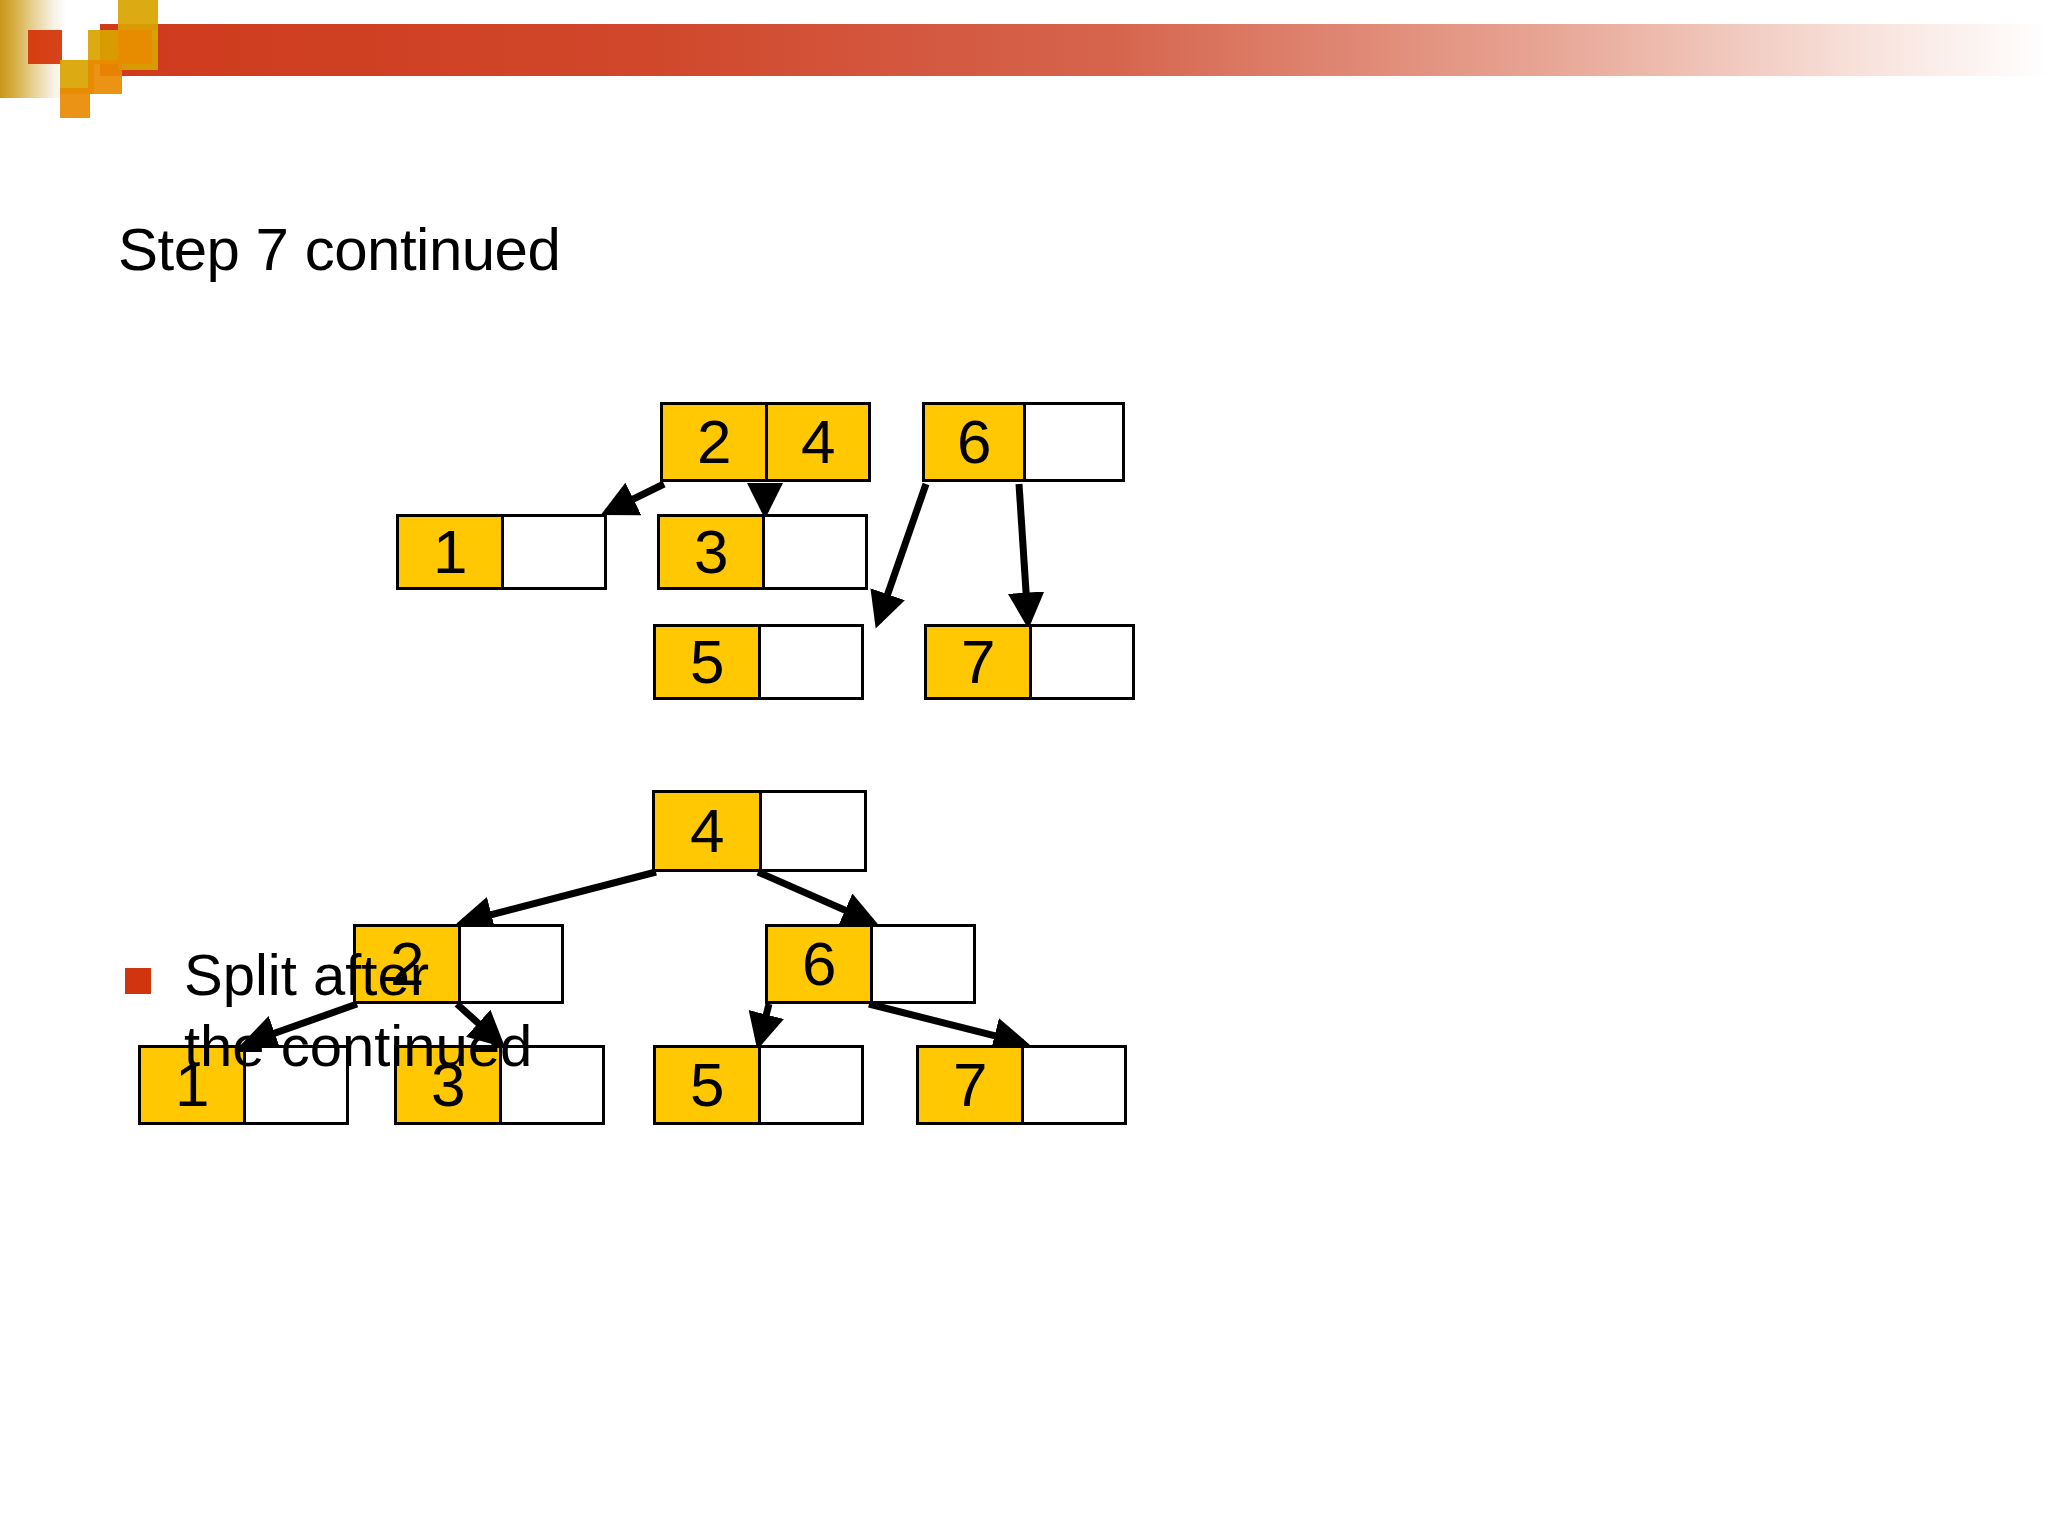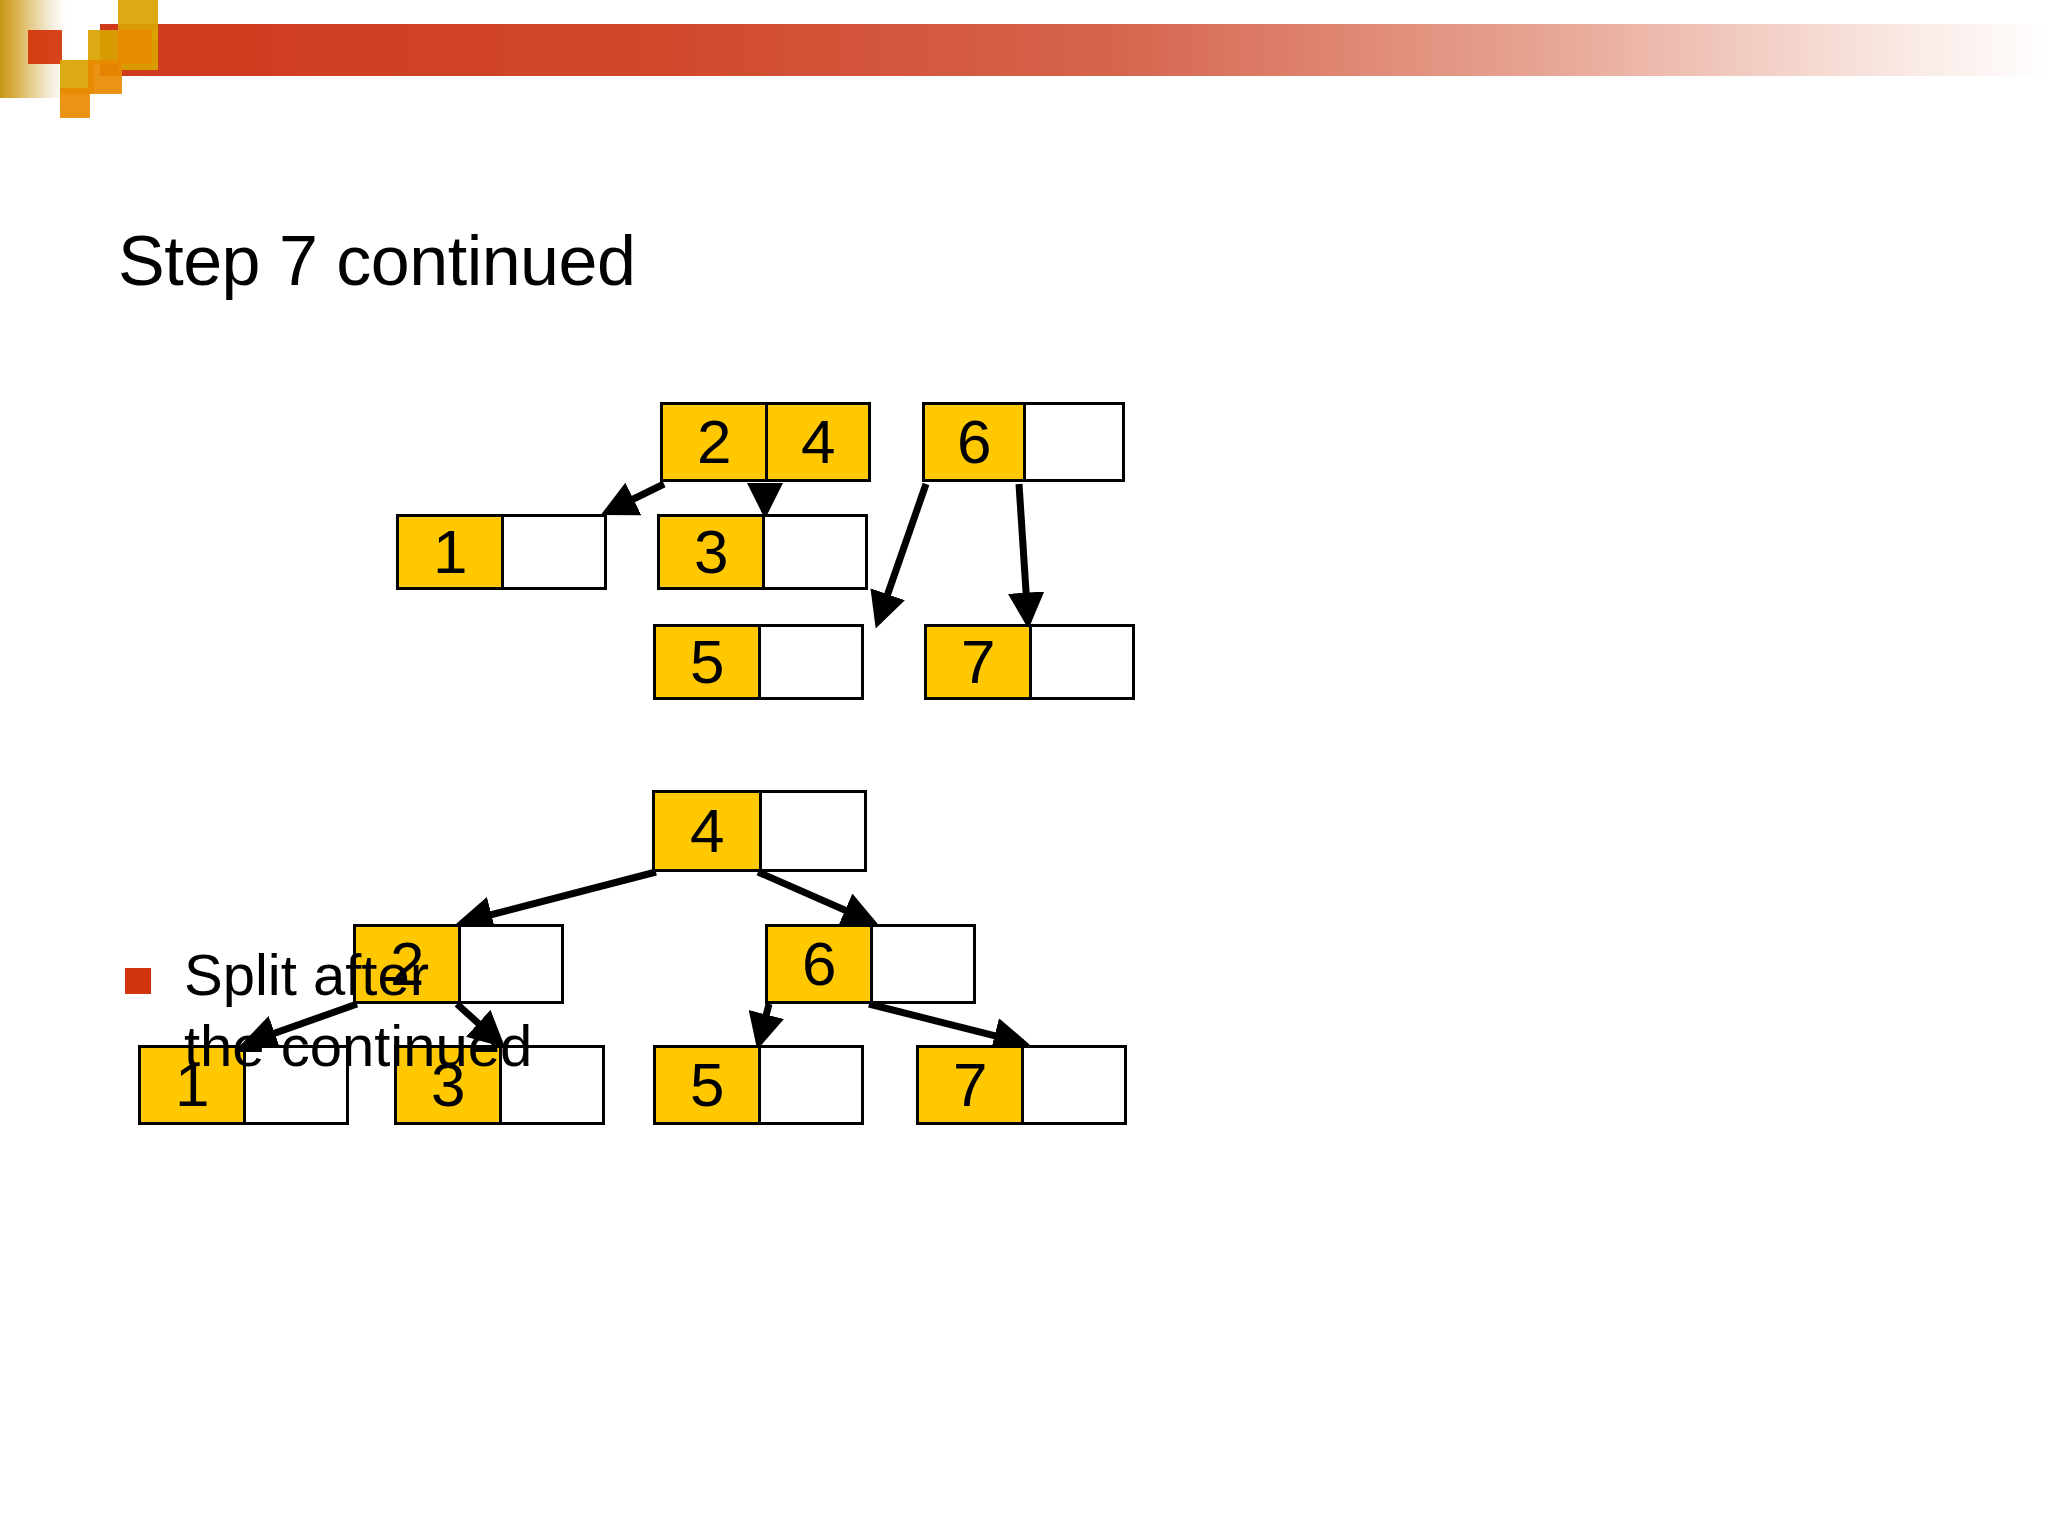--- a/index.html
+++ b/index.html
@@ -30,21 +30,21 @@
     left: 0; top: 0;
     width: 66px; height: 98px;
     background: linear-gradient(to right, #c9951a 0%, #d5aa3a 18%, #e8d29a 52%, #f7f0e2 80%, #ffffff 100%);
   }
   .sq { position: absolute; }
 
   
   #page-title {
     position: absolute;
     left: 118px; top: 178px;
-    font-size: 70px;
+    font-size: 60px;
     line-height: 1.05;
     color: #000000;
     font-weight: normal;
     letter-spacing: -0.5px;
     white-space: nowrap;
   }
 
   
   #bullet-block {
     position: absolute;

